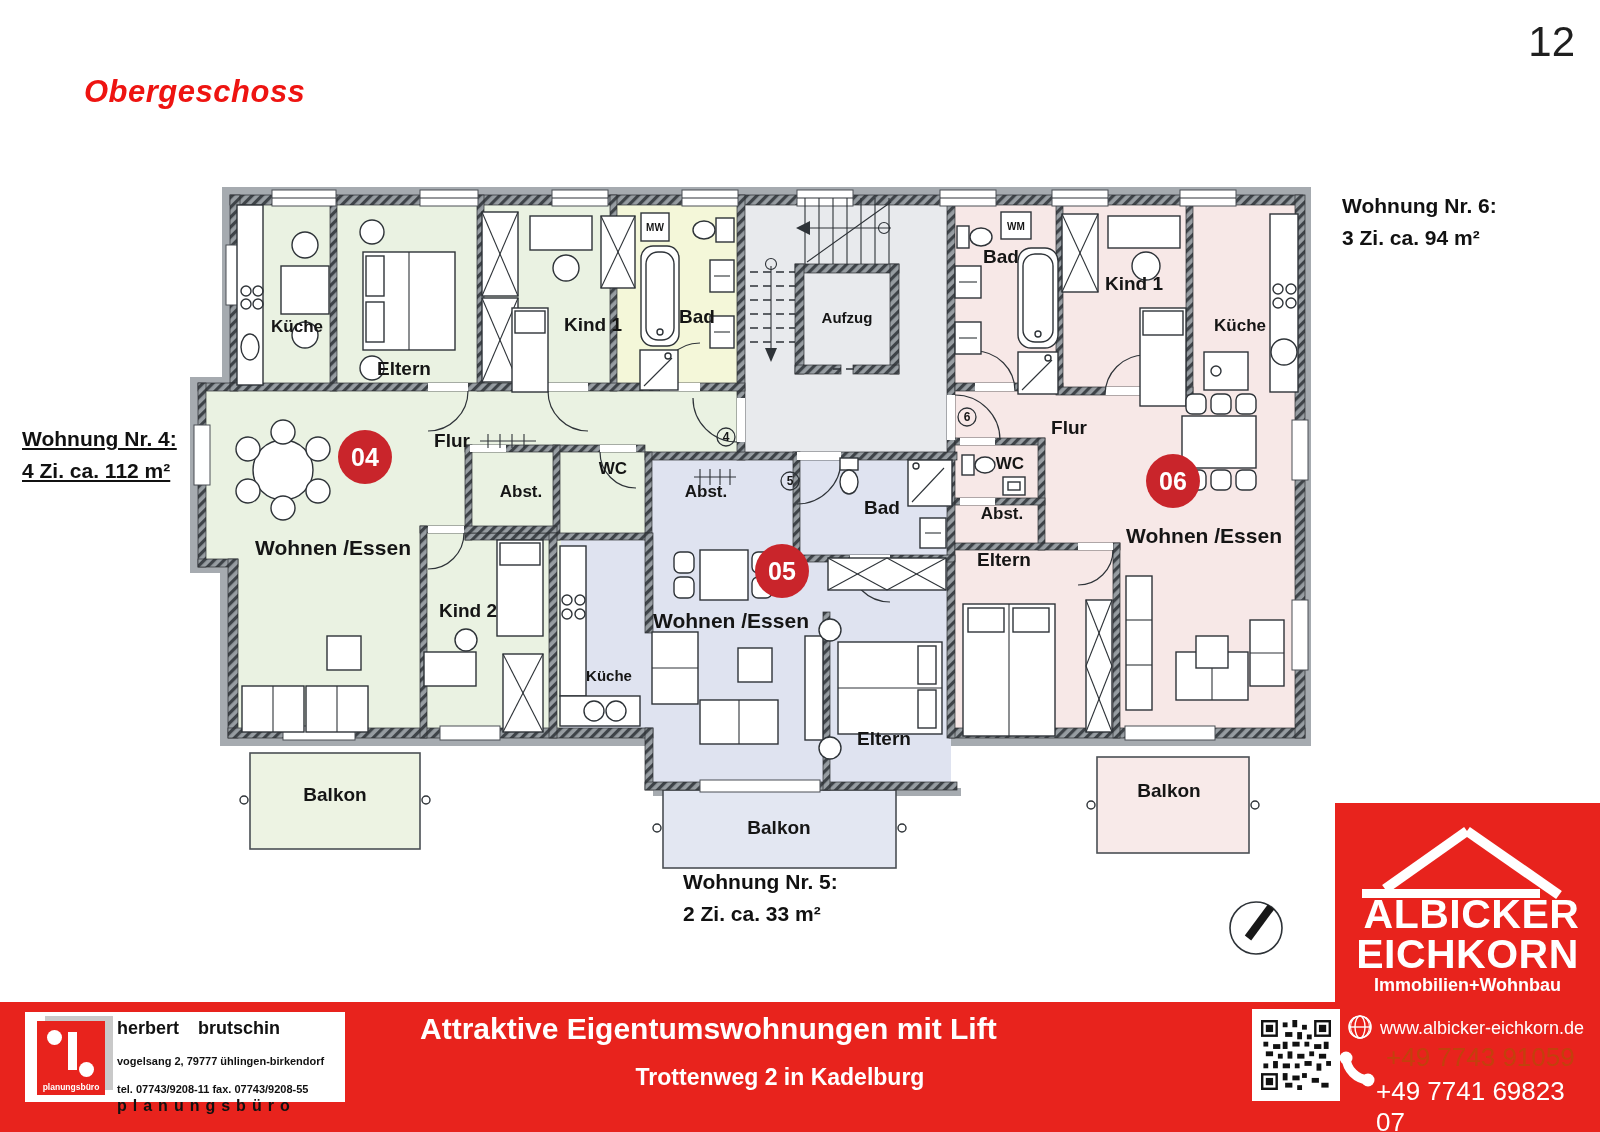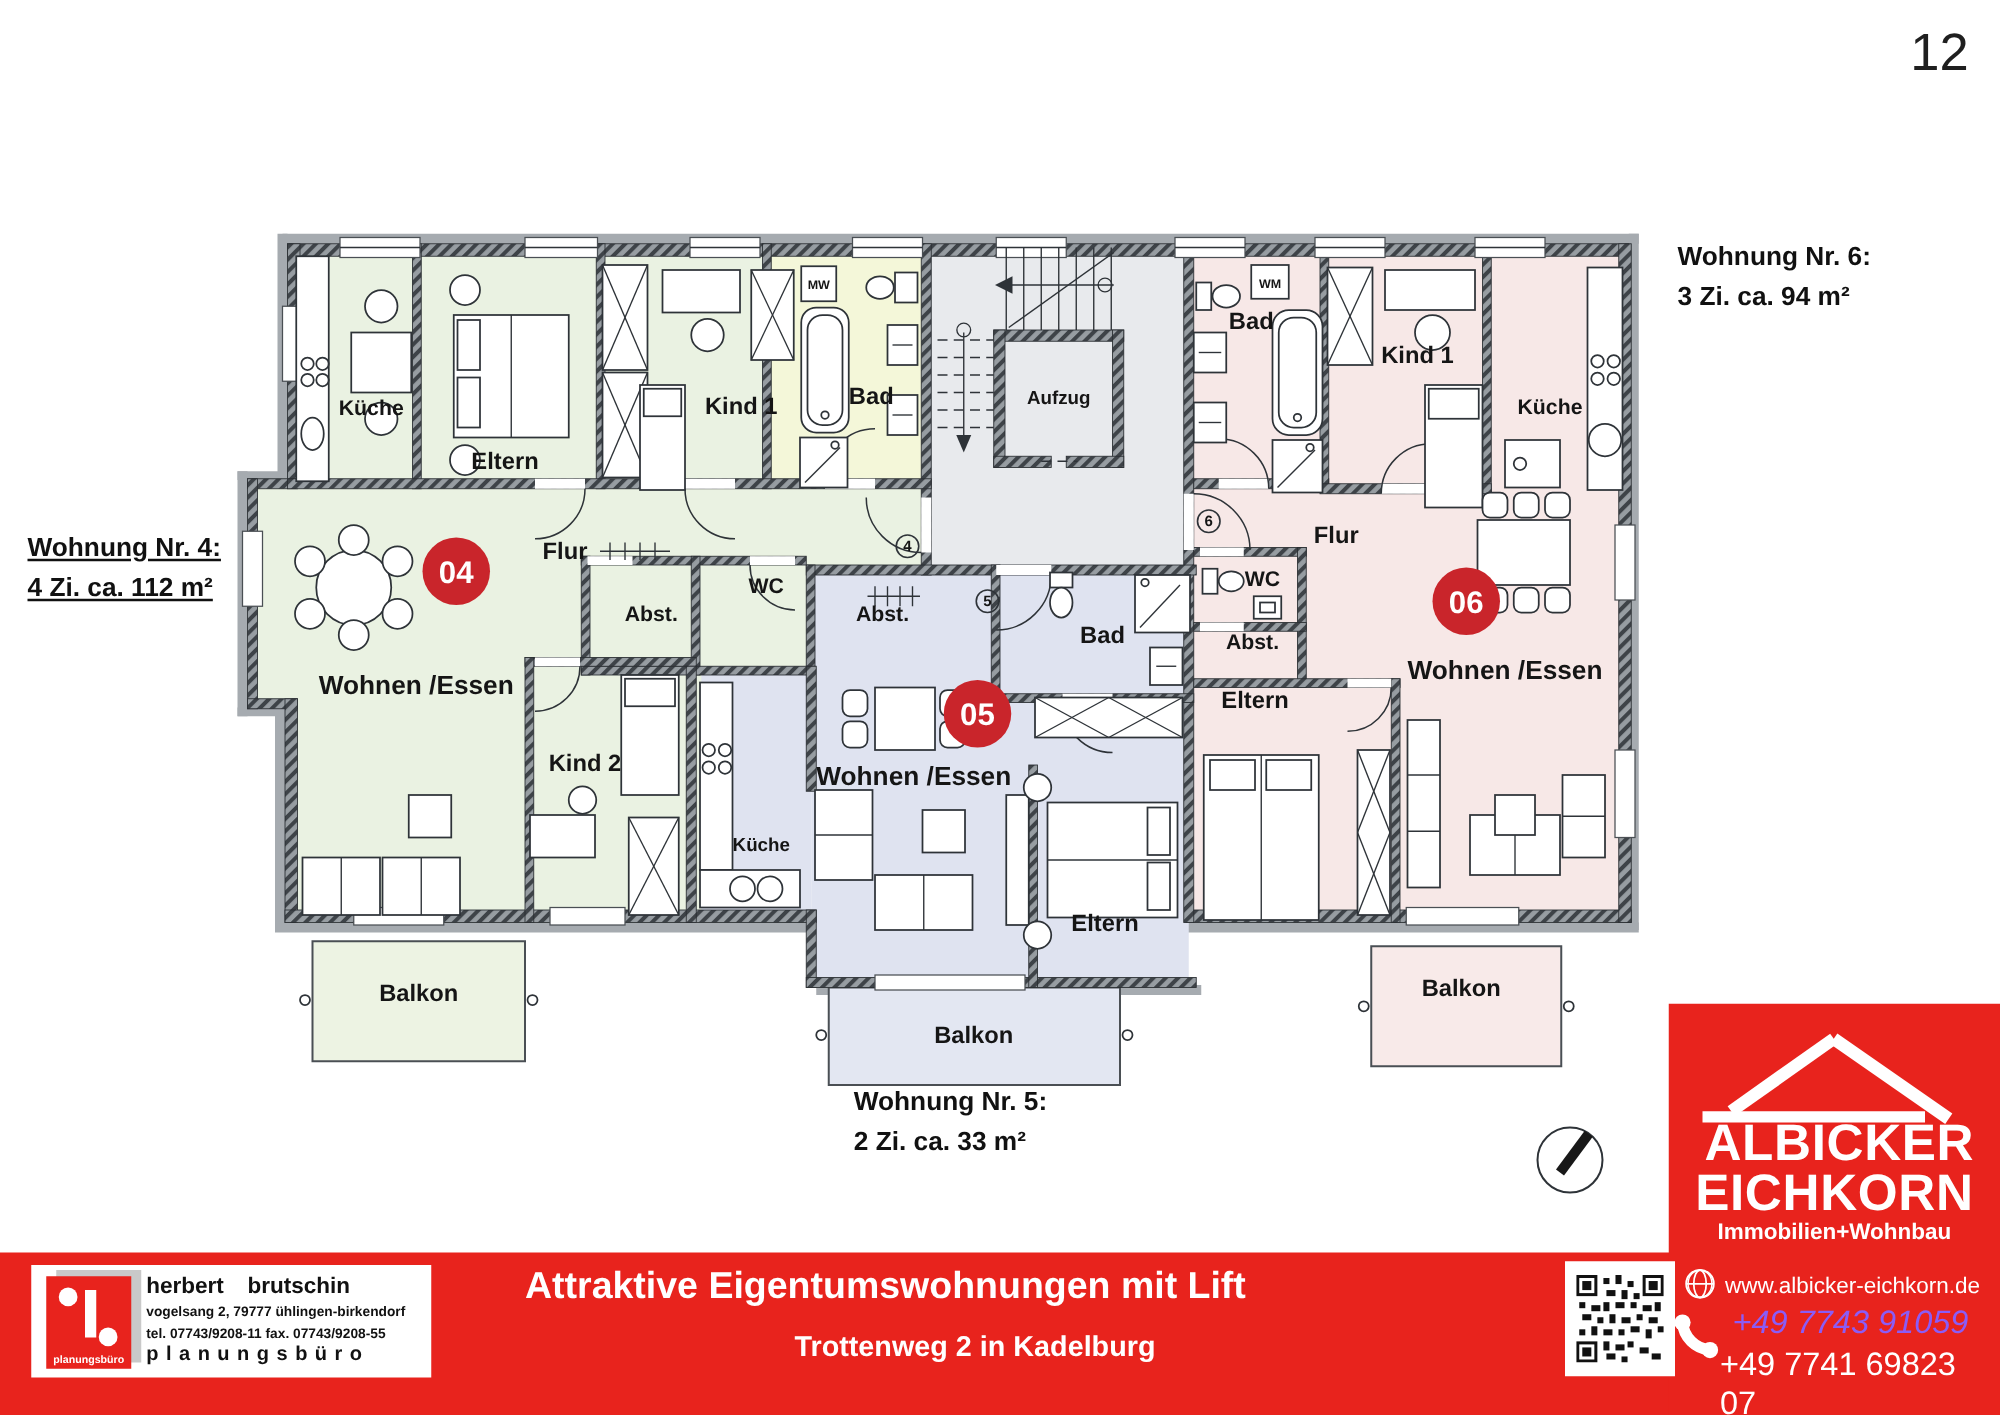--- a/index.html
+++ b/index.html
@@ -18,49 +18,50 @@
   #subheadline{left:420px;top:1064px;width:720px;text-align:center;font-size:23px;font-weight:bold;color:#fff;}
   #plannerbox{left:25px;top:1012px;width:320px;height:90px;background:#fff;}
   #plogo-shadow{left:20px;top:4px;width:68px;height:74px;background:#c9c9c9;}
   #plogo{left:12px;top:9px;width:68px;height:74px;background:#e8231d;}
   #plogo .dot1{position:absolute;left:10px;top:9px;width:15px;height:15px;border-radius:50%;background:#fff;}
   #plogo .bar{position:absolute;left:31px;top:11px;width:9px;height:38px;background:#fff;}
   #plogo .dot2{position:absolute;left:42px;top:41px;width:15px;height:15px;border-radius:50%;background:#fff;}
   #plogo .cap{position:absolute;left:0;bottom:3px;width:68px;text-align:center;font-size:8.5px;font-weight:bold;color:#fff;}
   #ptext{left:92px;top:6px;width:226px;color:#111;}
   #pname{font-size:18px;font-weight:bold;word-spacing:14px;}
-  #paddr,#ptel{font-size:11px;font-weight:bold;margin-top:5px;}
+  #paddr,#ptel{font-size:11px;font-weight:bold;margin-top:16px;}
   #pword{font-size:16px;font-weight:bold;letter-spacing:6px;margin-top:2px;}
   #albicker{left:1335px;top:803px;width:265px;height:329px;background:#e8231d;text-align:center;color:#fff;}
   #alb1{position:absolute;left:0;top:88px;width:273px;font-size:41px;font-weight:bold;letter-spacing:.5px;}
   #alb2{position:absolute;left:0;top:128px;width:265px;font-size:41px;font-weight:bold;letter-spacing:.5px;text-align:center;}
   #alb3{position:absolute;left:0;top:172px;width:265px;font-size:18px;font-weight:bold;text-align:center;}
   #qrbox{left:1252px;top:1009px;width:88px;height:92px;background:#fff;}
   #website{left:1380px;top:1018px;font-size:18px;color:#fff;}
-  #phone1{left:1386px;top:1042px;font-size:26px;color:#8b5cf6;font-style:italic;}
+  #phone1{left:1386px;top:1042px;font-size:26px;color:#c2410c;}
   #phone2{left:1376px;top:1076px;font-size:26px;color:#fff;}
   
   .lbl{font-family:"Liberation Sans",sans-serif;font-weight:bold;fill:#151515;text-anchor:middle;}
   .w{fill:url(#hatch);stroke:#2b2f33;stroke-width:.7;}
   .f{fill:#fff;stroke:#2e3338;stroke-width:1.4;}
   .fl{fill:none;stroke:#2e3338;stroke-width:1.4;}
   .thin{fill:none;stroke:#2e3338;stroke-width:1.1;}
   .win{fill:#fff;stroke:#4a4f54;stroke-width:1;}
   .dash{fill:none;stroke:#2e3338;stroke-width:1.3;stroke-dasharray:8 5;}
   .arc{fill:none;stroke:#2e3338;stroke-width:1.2;}
   .badge{fill:#c9252b;}
   .badgetxt{font-family:"Liberation Sans",sans-serif;font-weight:bold;fill:#fff;text-anchor:middle;font-size:25px;}
   .tagc{fill:none;stroke:#2e3338;stroke-width:1.3;}
   .tagt{font-family:"Liberation Sans",sans-serif;font-weight:bold;fill:#151515;text-anchor:middle;font-size:12px;}
 </style>
 </head>
 <body>
 
 <div id="page">
 
+  <div class="abs" id="title">Obergeschoss</div>
   <div class="abs" id="pagenum">12</div>
 
   <div class="abs aptlabel" id="w4">
     <div>Wohnung Nr. 4:</div>
     <div>4 Zi. ca. 112 m²</div>
   </div>
   <div class="abs aptlabel" id="w5">
     <div>Wohnung Nr. 5:</div>
     <div>2 Zi. ca. 33 m²</div>
   </div>

